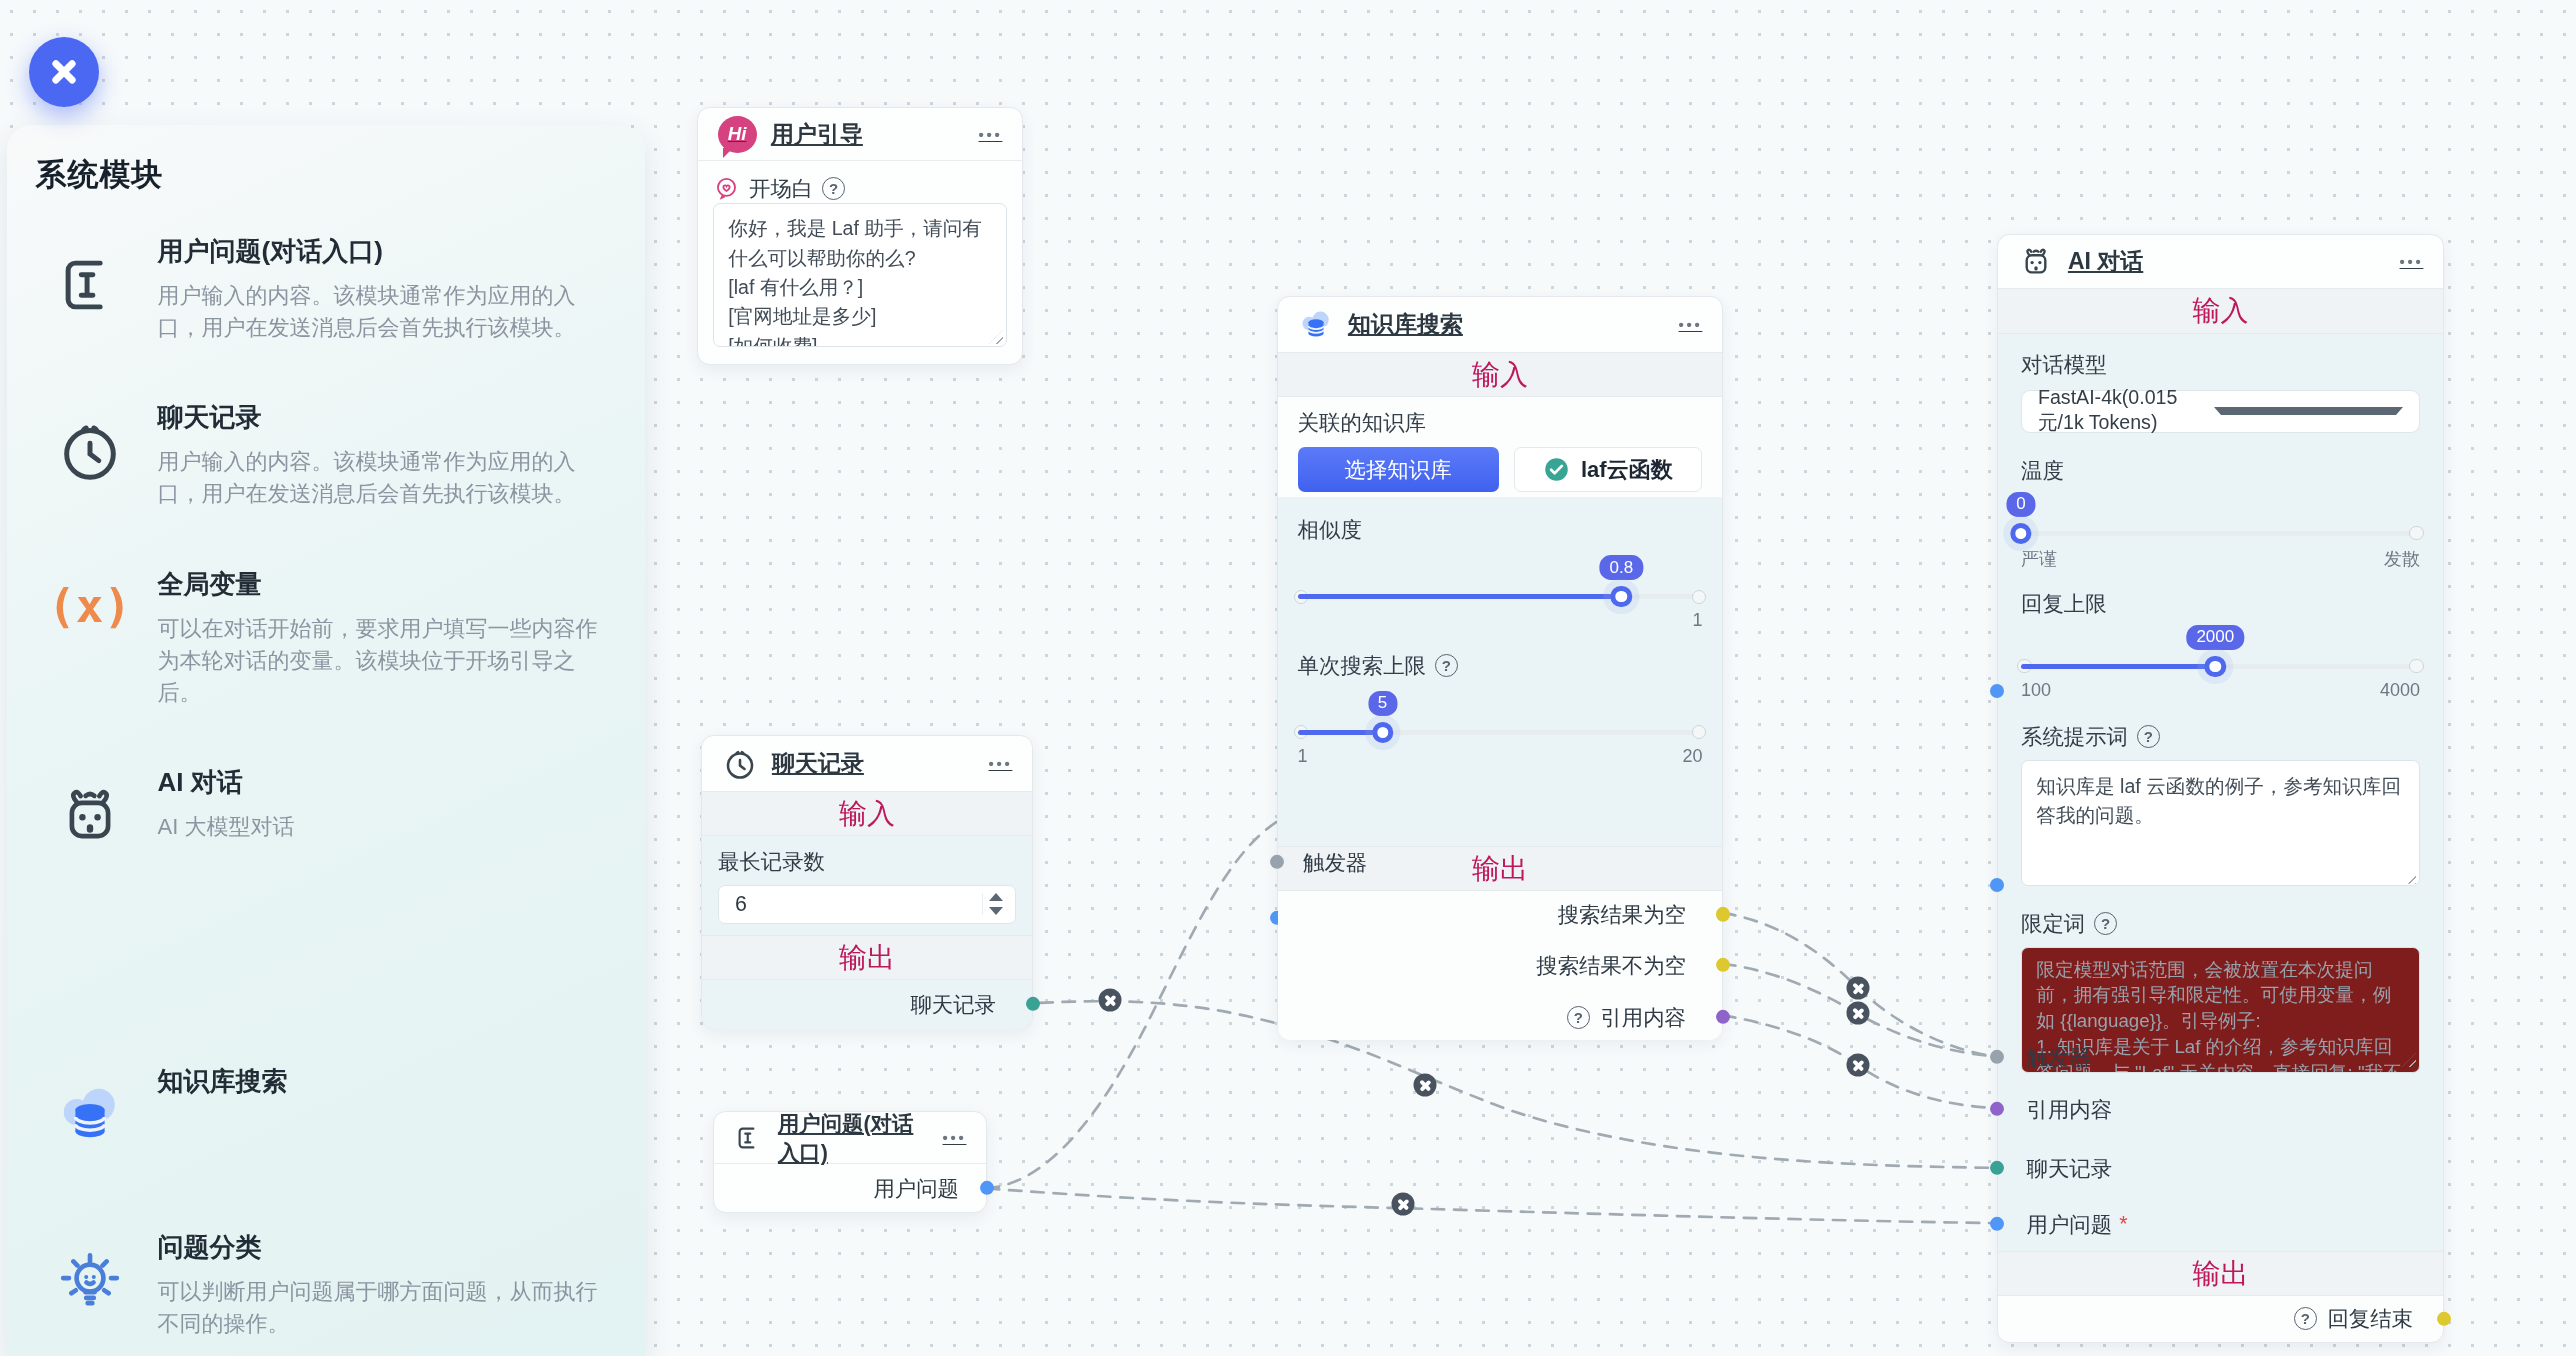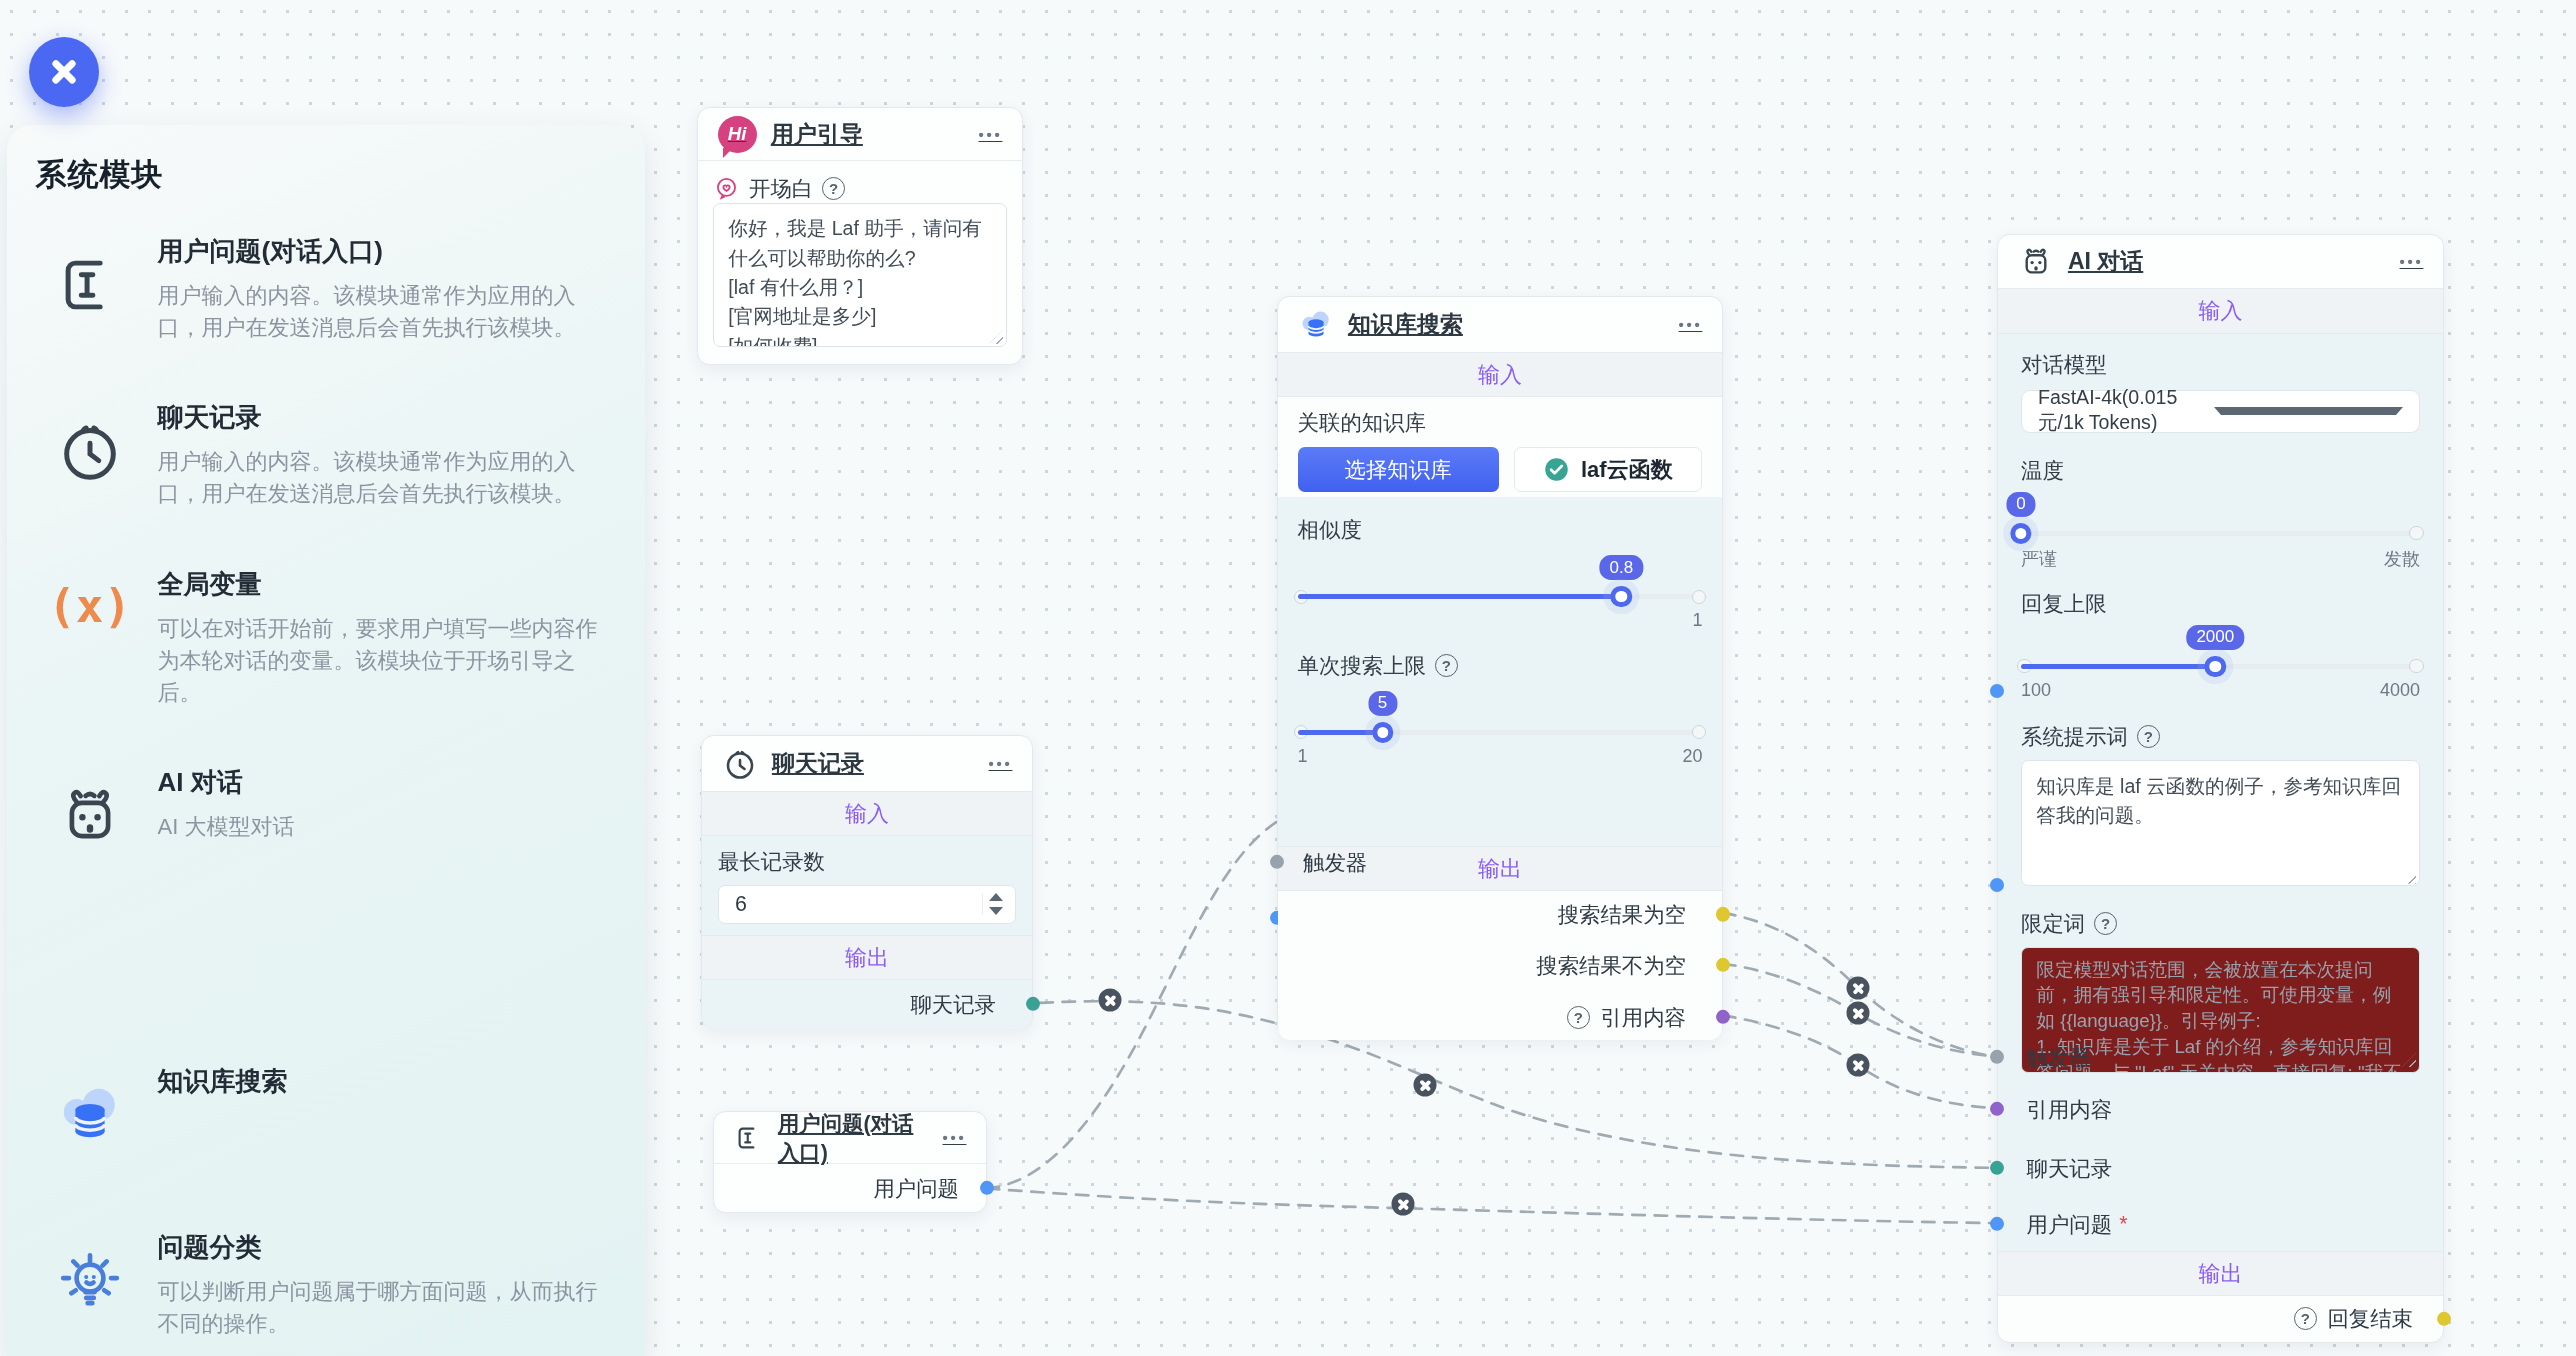--- a/index.html
+++ b/index.html
@@ -34,21 +34,21 @@
   .sb-desc { font-size:22px; color:#8b95a1; line-height:1.46; }
   .var-glyph { font-size:46px; font-weight:800; color:#ed8a4c; line-height:1; font-family:"DejaVu Sans Mono","Liberation Mono",monospace; }
 
   
   .node { position:absolute; z-index:2; background:#fdfefe; border:0.9px solid #e2e8ec; border-radius:12.5px;
     box-shadow:0 5.3px 16px rgba(30,60,90,.07); color:#303c46; }
   .nh { display:flex; align-items:center; gap:14.3px; padding:0 19.6px;text-decoration:underline; }
   .nh svg { width:36px; height:36px; }
   .nt { flex:1; font-size:23px; font-weight:600; color:#2c3740; }
   .more { font-size:15px; letter-spacing:2.7px; color:#6c7784; font-weight:700; cursor:pointer; }
-  .sbar { height:45px; display:flex; align-items:center; justify-content:center; font-size:22px; color:#8b5cf6;
+  .sbar { height:45px; display:flex; align-items:center; justify-content:center; font-size:28px; color:#be185d;
     background:#eff3f5; border-top:0.9px solid #e5eaee; border-bottom:0.9px solid #e5eaee; }
   .cyan { background:#eaf4f6; }
   .white { background:#fcfefe; }
   .frow { display:flex; align-items:center; gap:9px; font-size:21.4px; color:#323d47; }
   .help { width:23px; height:23px; min-width:23px; border:1.8px solid #57636e; border-radius:50%; font-size:15px; font-weight:700;
     color:#57636e; display:inline-flex; align-items:center; justify-content:center; }
   .ta-wrap { position:relative; }
   .ta { width:100%; border:0.9px solid #dde4e9; border-radius:7.1px; background:#fff; padding:10.7px 14.3px;
     font-size:19.6px; line-height:1.5; color:#414c57; resize:none; overflow:hidden; outline:none;
     font-family:"Liberation Sans","DejaVu Sans",sans-serif; }

